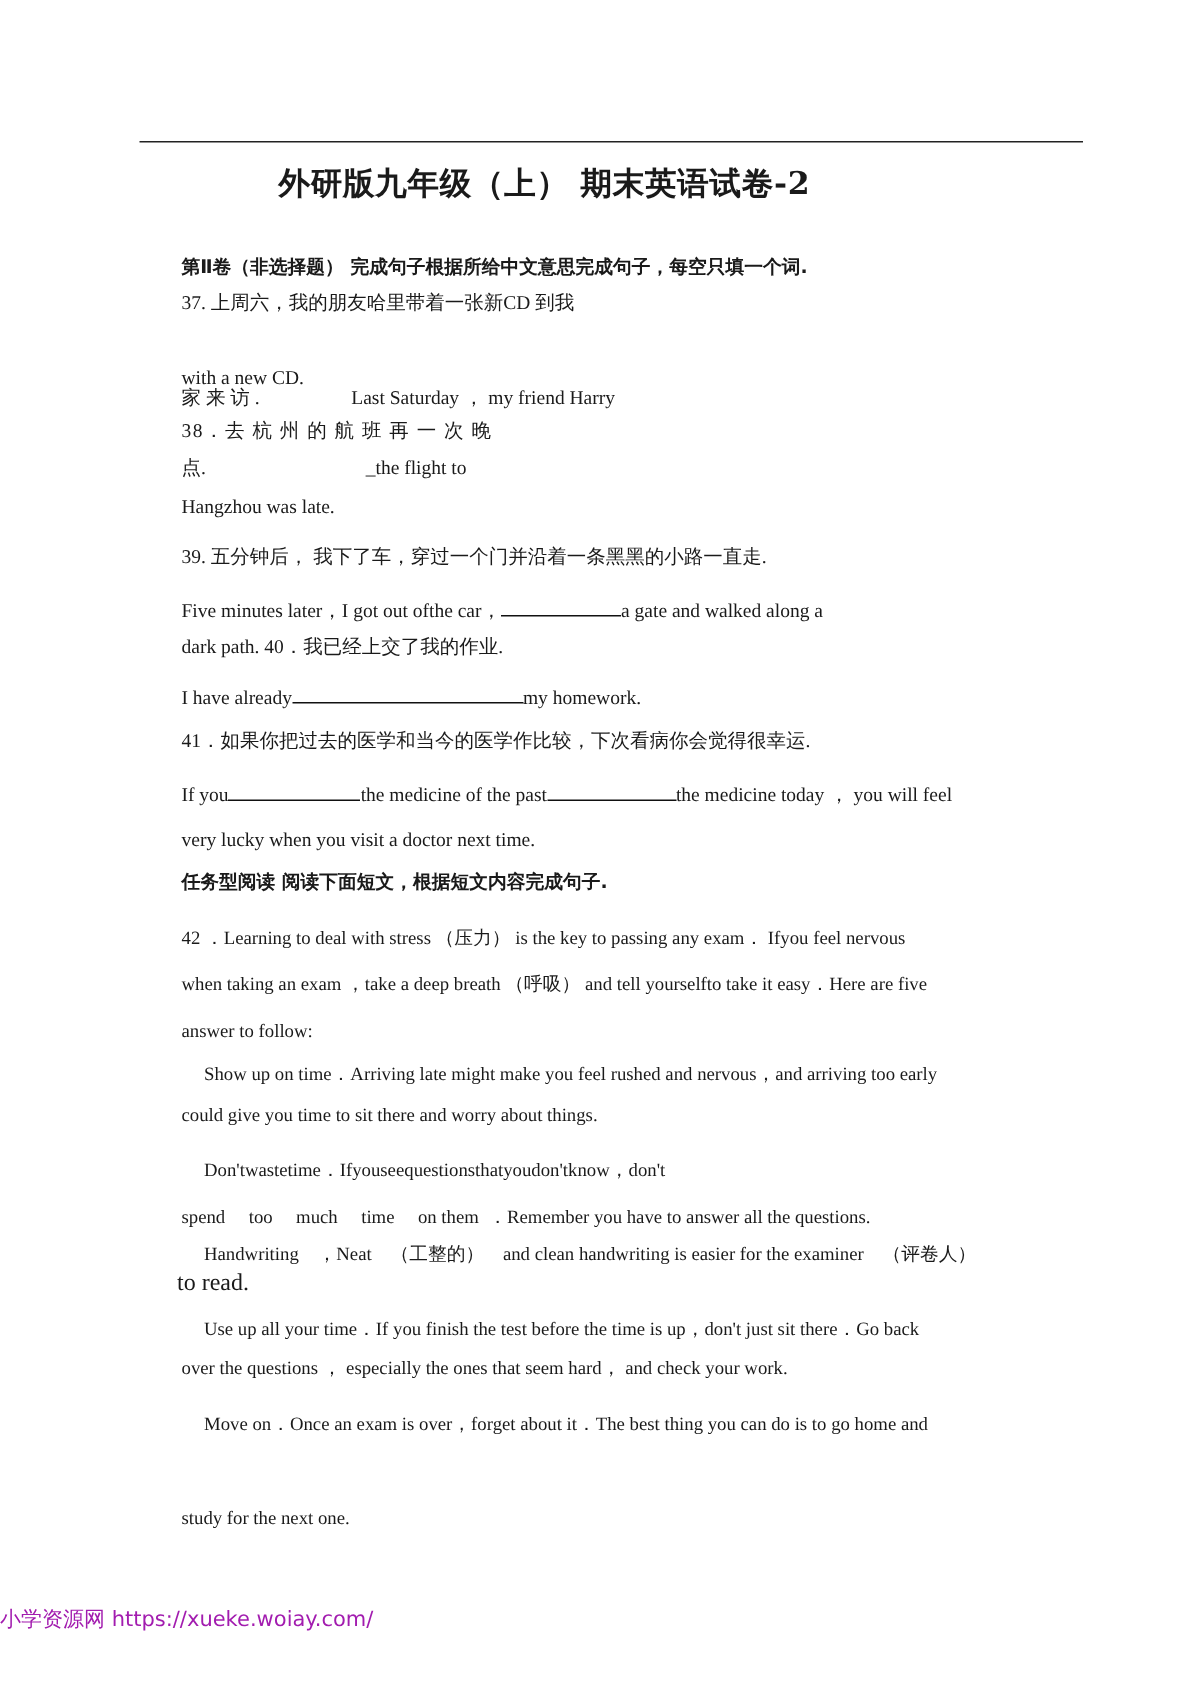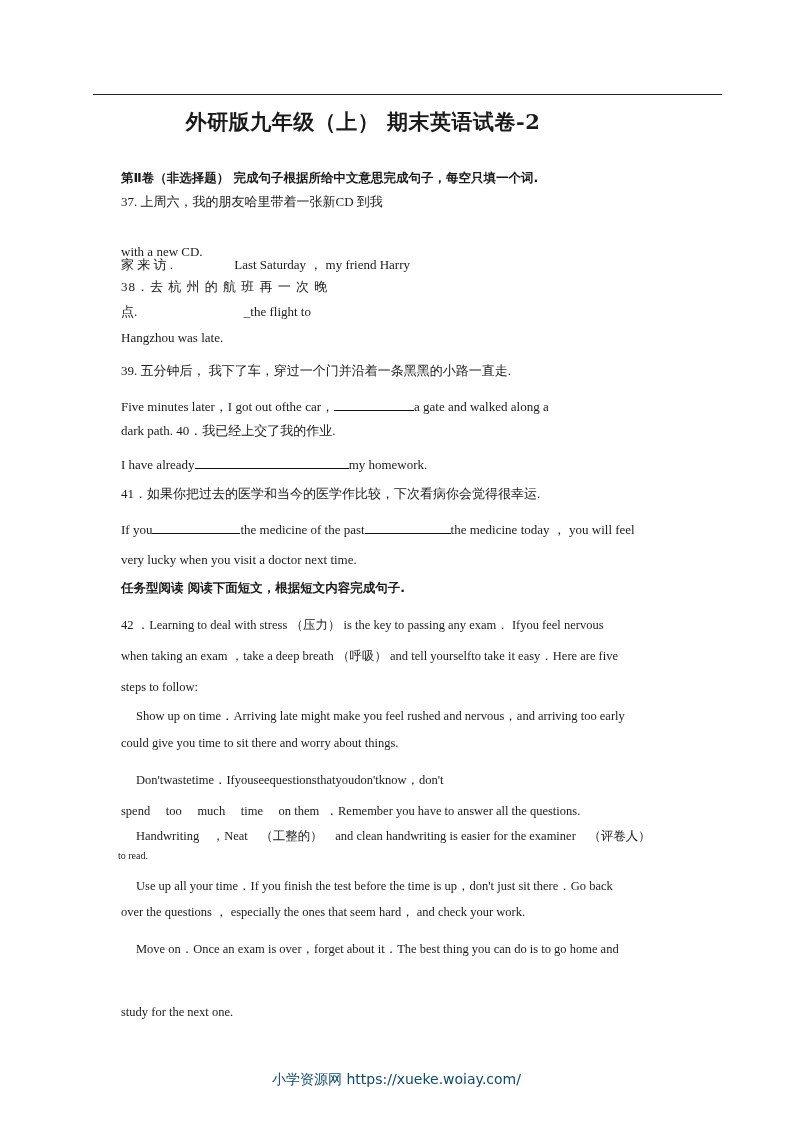--- a/index.html
+++ b/index.html
@@ -17,22 +17,22 @@
       font-size: 21px; font-weight: bold; letter-spacing: 0.5px;
       font-family: "DejaVu Serif", "Liberation Serif", serif;
     }
     .line {
       position: absolute; left: 121px; font-size: 13px; white-space: nowrap; line-height: 16px;
     }
     .bold { font-weight: bold; font-family: "DejaVu Sans", "Liberation Sans", sans-serif; font-size: 12.5px; }
     .blank { display: inline-block; border-bottom: 1px solid #111; height: 12px; vertical-align: baseline; }
     .justify { display: flex; justify-content: flex-start; width: 551px; }
     .footer {
-      position: absolute; left: 0; top: 1071px; width: 793px; text-align: center;
-      font-family: "DejaVu Sans", "Liberation Sans", sans-serif; font-size: 14px; color: #0c4a6e;
+      position: absolute; left: 0; top: 1071px; width: 793px; 
+      font-family: "DejaVu Sans", "Liberation Sans", sans-serif; font-size: 14px; color: #a21caf;
     }
   </style>
 </head>
 <body>
 
 <div class="top-rule"></div>
 
 <div class="title">外研版九年级（上）  期末英语试卷-2</div>
 
 <div class="line bold" style="top:158px;margin-top:12px;">第Ⅱ卷（非选择题）    完成句子根据所给中文意思完成句子，每空只填一个词.</div>
@@ -64,21 +64,21 @@
 <div class="line" style="top:486px;">41．如果你把过去的医学和当今的医学作比较，下次看病你会觉得很幸运.</div>
 <div class="line" style="top:521px;">
   <span>If you</span><span class="blank" style="width:88px;"></span><span>the medicine of the past</span><span class="blank" style="width:86px;"></span><span>the medicine today    ，  you will feel</span>
 </div>
 <div class="line" style="top:552px;">very lucky when you visit a doctor next time.</div>
 
 <div class="line bold" style="top:580px;">任务型阅读 阅读下面短文，根据短文内容完成句子.</div>
 
 <div class="line" style="top:617px; font-size:12.5px;">42  ．Learning to deal with stress    （压力）    is the key to passing any exam． Ifyou feel nervous</div>
 <div class="line" style="top:648px; font-size:12.5px;">when taking an exam ，take a deep breath   （呼吸）   and tell yourselfto take it easy．Here are five</div>
-<div class="line" style="top:679px; font-size:12.5px;">steps to follow:</div>
+<div class="line" style="top:679px; font-size:12.5px;">answer to follow:</div>
 
 <div class="line" style="top:708px; left:136px; font-size:12.5px;">Show up on time．Arriving late might make you feel rushed and nervous，and arriving too early</div>
 <div class="line" style="top:735px; font-size:12.5px;">could give you time to sit there and worry about things.</div>
 
 <div class="line justify" style="top:772px; left:136px; width:536px; font-size:12.5px;">
   <span>Don't</span>
   <span>waste</span>
   <span>time．</span>
   <span>If</span>
   <span>you</span>
@@ -86,21 +86,21 @@
   <span>questions</span>
   <span>that</span>
   <span>you</span>
   <span>don't</span>
   <span>know，</span>
   <span>don't</span>
 </div>
 <div class="line" style="top:803px; font-size:12.5px; white-space:pre;">spend     too     much     time     on them  ．Remember you have to answer all the questions.</div>
 
 <div class="line" style="top:828px; left:136px; font-size:12.5px; white-space:pre;">Handwriting    ，Neat    （工整的）    and clean handwriting is easier for the examiner    （评卷人）</div>
-<div class="line" style="top:848px; left:118px; font-size:10px;">to read.</div>
+<div class="line" style="top:848px; left:118px; font-size:16px;">to read.</div>
 
 <div class="line" style="top:878px; left:136px; font-size:12.5px;">Use up all your time．If you finish the test before the time is up，don't just sit there．Go back</div>
 <div class="line" style="top:904px; font-size:12.5px;">over the questions ，  especially the ones that seem hard，  and check your work.</div>
 
 <div class="line" style="top:941px; left:136px; font-size:12.5px;">Move on．Once an exam is over，forget about it．The best thing you can do is to go home and</div>
 <div class="line" style="top:1004px; font-size:12.5px;text-align:right;">study for the next one.</div>
 
 <div class="footer">小学资源网 https://xueke.woiay.com/</div>
 
 </body></html>

